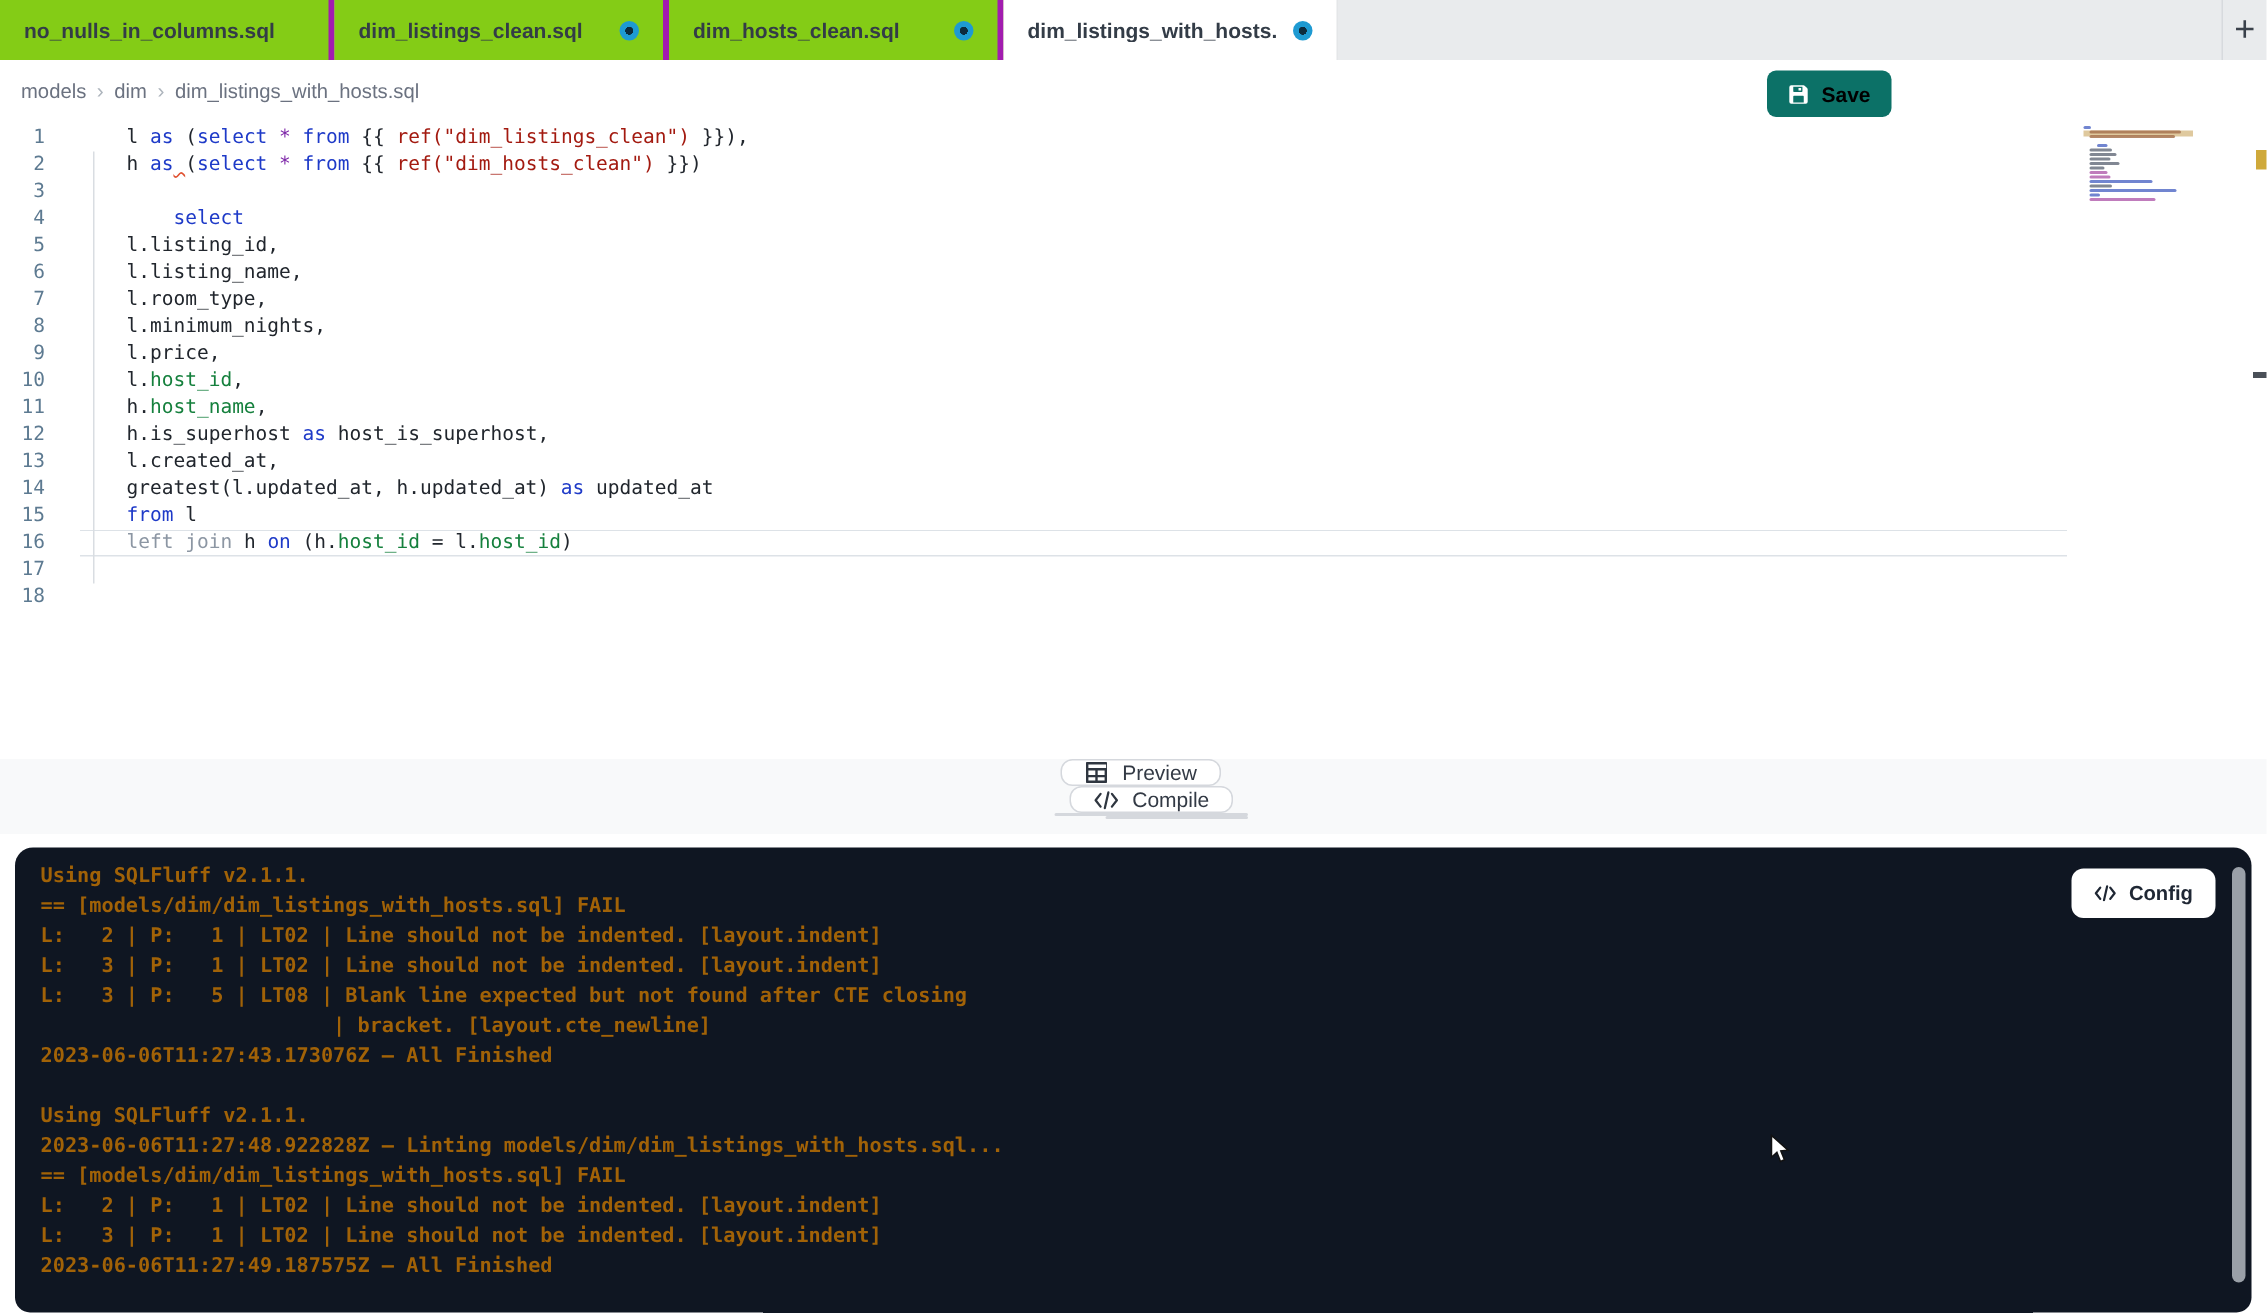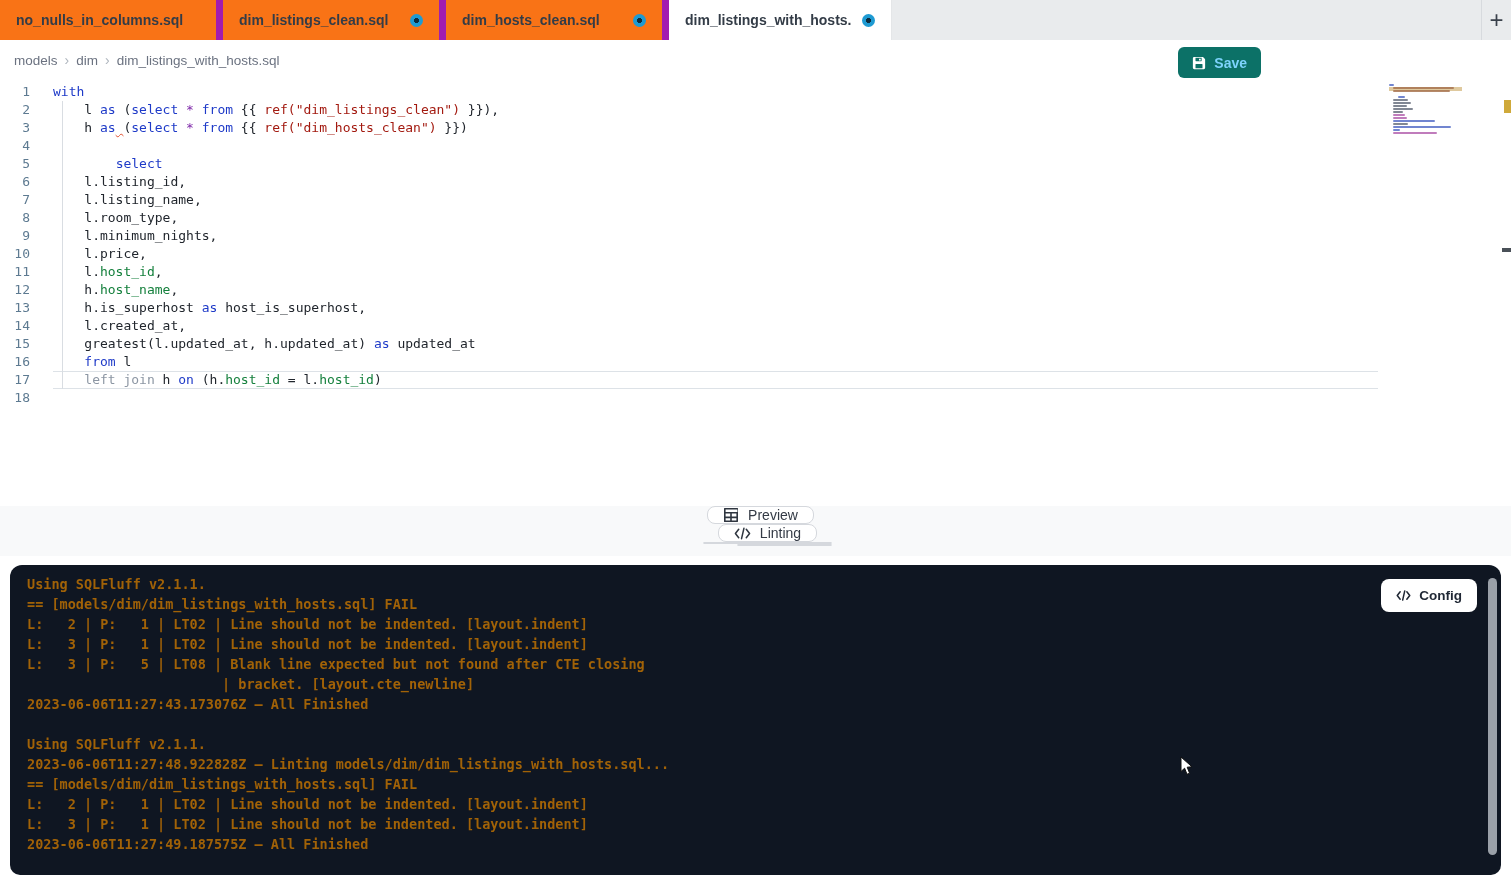--- a/index.html
+++ b/index.html
@@ -3,36 +3,36 @@
 <meta charset="utf-8">
 <style>
   * { margin:0; padding:0; box-sizing:border-box; }
   html,body { width:1511px; height:875px; overflow:hidden; background:#fff;
     font-family:"Liberation Sans", sans-serif; }
 
   
   .tabbar { position:absolute; left:0; top:0; width:1511px; height:40px;
     background:#e9ebed; display:flex; }
   .tab { width:223px; height:40px; display:flex; align-items:center; justify-content:space-between;
-    padding:0 16px; border-right:7px solid #a21caf; background:#f97316; cursor:pointer; }
+    padding:0 16px; border-right:4px solid #a21caf; background:#84cc16; cursor:pointer; }
   .tab.active { background:#ffffff; border-right:1px solid #e4e6e8; }
   .tab .tlabel { font-size:14px; font-weight:700; color:#333c47; white-space:nowrap; overflow:hidden; }
   .dot { width:13px; height:13px; border-radius:50%; flex:0 0 auto; margin-left:10px;
     background:radial-gradient(circle at center, #0d2b3d 0 2.6px, #1e9ad2 2.7px); }
   .newtab { position:absolute; right:0; top:0; width:30px; height:40px; display:flex;
     align-items:center; justify-content:center; border-left:1px solid #d7dade;
     color:#3a414b; font-size:24px; font-weight:400; cursor:pointer; }
 
   
   .crumbbar { position:absolute; left:0; top:40px; width:1275px; height:40px; background:#fff;
     display:flex; align-items:center; padding:0 14px; }
   .crumb { font-size:13.5px; color:#6b7280; }
   .crumb-sep { color:#aeb5bd; font-size:14px; margin:0 7px; }
   .savebtn { position:absolute; right:14px; top:7px; height:31px; padding:0 14px;
-    border:none; border-radius:6px; color:#7dd3fc; font-size:14px; font-weight:700;
+    border:none; border-radius:6px; color:#000000; font-size:14px; font-weight:700;
     display:flex; align-items:center; gap:8px; cursor:pointer; }
 
   
   .editor { position:absolute; left:0; top:80px; width:1511px; height:426px; background:#fff;
     display:flex; font-family:"DejaVu Sans Mono","Liberation Mono",monospace; font-size:13px; }
   .gutter { width:47px; padding-top:3px; text-align:right; }
   .ln { height:18px; line-height:18px; padding-right:17px; color:#5d7a91; font-size:13px; }
   .codearea { position:relative; width:1331px; padding-top:3px; padding-left:6px; }
   .code-line { height:18px; line-height:18px; white-space:pre; color:#21262d; width:1325px; }
   .code-line.active { box-shadow: inset 0 1px 0 #dde2e7, inset 0 -1px 0 #dde2e7; }
@@ -143,21 +143,20 @@
       <div class="ln">12</div>
       <div class="ln">13</div>
       <div class="ln">14</div>
       <div class="ln">15</div>
       <div class="ln">16</div>
       <div class="ln">17</div>
       <div class="ln">18</div>
     </div>
   <div class="codearea" id="codearea">
     <div class="indent-guide"></div>
-  <div class="code-line"><span class="tk-kw">with</span></div>
       <div class="code-line"><span class="tk-p">    l </span><span class="tk-kw">as</span><span class="tk-p"> (</span><span class="tk-kw">select</span><span class="tk-p"> </span><span class="tk-star">*</span><span class="tk-p"> </span><span class="tk-kw">from</span><span class="tk-p"> {{ </span><span class="tk-str">ref("dim_listings_clean")</span><span class="tk-p"> }}),</span></div>
       <div class="code-line"><span class="tk-p">    h </span><span class="tk-kw">as</span><span class="tk-sq"> </span><span class="tk-p">(</span><span class="tk-kw">select</span><span class="tk-p"> </span><span class="tk-star">*</span><span class="tk-p"> </span><span class="tk-kw">from</span><span class="tk-p"> {{ </span><span class="tk-str">ref("dim_hosts_clean")</span><span class="tk-p"> }})</span></div>
       <div class="code-line"></div>
       <div class="code-line"><span class="tk-p">        </span><span class="tk-kw">select</span></div>
       <div class="code-line"><span class="tk-p">    l.listing_id,</span></div>
       <div class="code-line"><span class="tk-p">    l.listing_name,</span></div>
       <div class="code-line"><span class="tk-p">    l.room_type,</span></div>
       <div class="code-line"><span class="tk-p">    l.minimum_nights,</span></div>
       <div class="code-line"><span class="tk-p">    l.price,</span></div>
       <div class="code-line"><span class="tk-p">    l.</span><span class="tk-mag">host_id</span><span class="tk-p">,</span></div>
@@ -202,21 +201,21 @@
         </svg>
     </span>
     <span>Preview</span>
   </button>
   <button class="btn">
     <span class="icon">
       <svg width="17" height="13" viewBox="0 0 18 13" fill="none" stroke="#2f3640" stroke-width="1.6" stroke-linecap="round" stroke-linejoin="round">
           <path d="M5 2 1.5 6.5 5 11M13 2l3.5 4.5L13 11M10.5 1 8 12"></path>
         </svg>
     </span>
-    <span>Linting</span>
+    <span>Compile</span>
   </button>
   <div class="split">
     <div class="seg">
       <span class="icon">
         <svg width="16" height="16" viewBox="0 0 16 16">
             <path fill="#2f3640" d="M9.9 1.2c1.2-.5 2.6-.3 3.6.6l1.3 1.2c.3.3.3.8 0 1.1l-2.2 2.2a.75.75 0 0 1-1.06 0l-.5-.5-1.2 1.2 4 5.4c.23.3.2.73-.07 1l-1 1a.75.75 0 0 1-1.06-.07L7.1 9.4l-4.9 4.9a.75.75 0 0 1-1.06 0l-.44-.44a.75.75 0 0 1 0-1.06L8.4 5.1l-.4-.4a.75.75 0 0 1 0-1.06l.4-.4c.43-.43.94-1.6 1.5-2.04z"></path>
           </svg>
       </span>
       <span>Build</span>
     </div>

